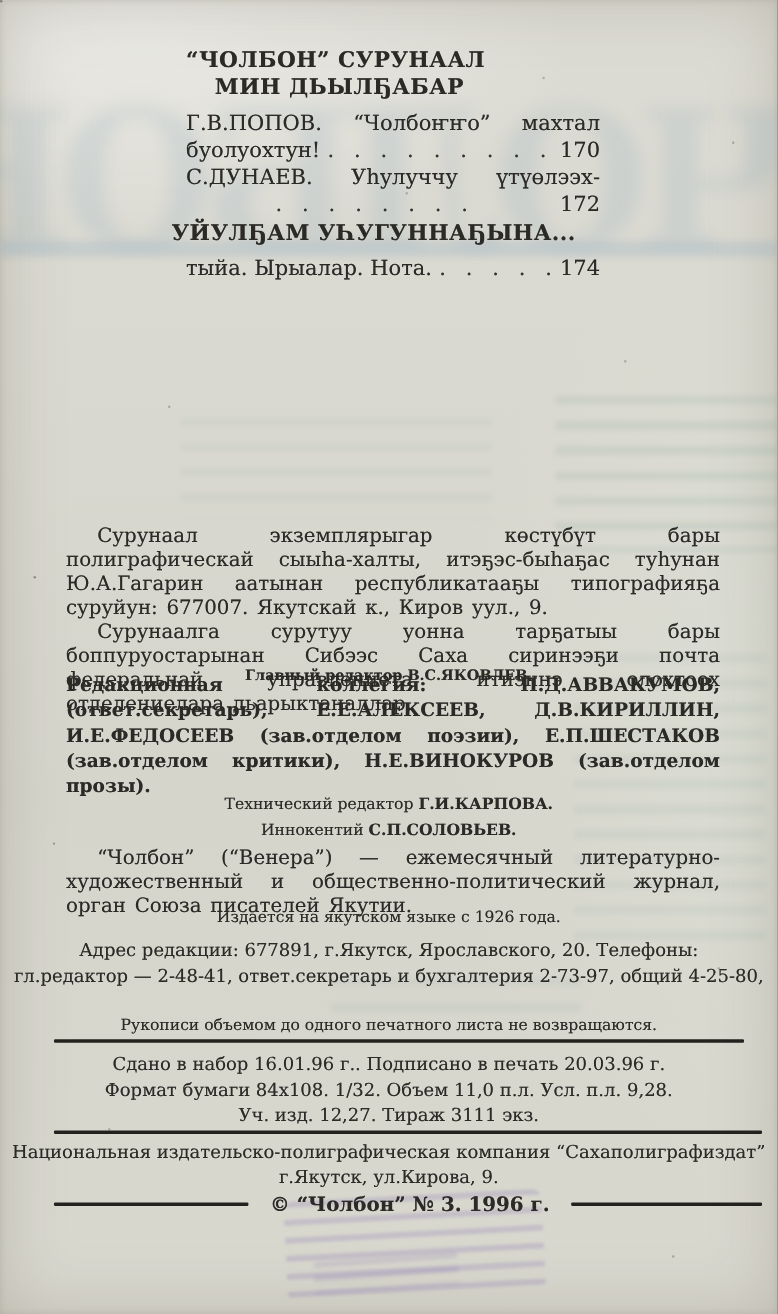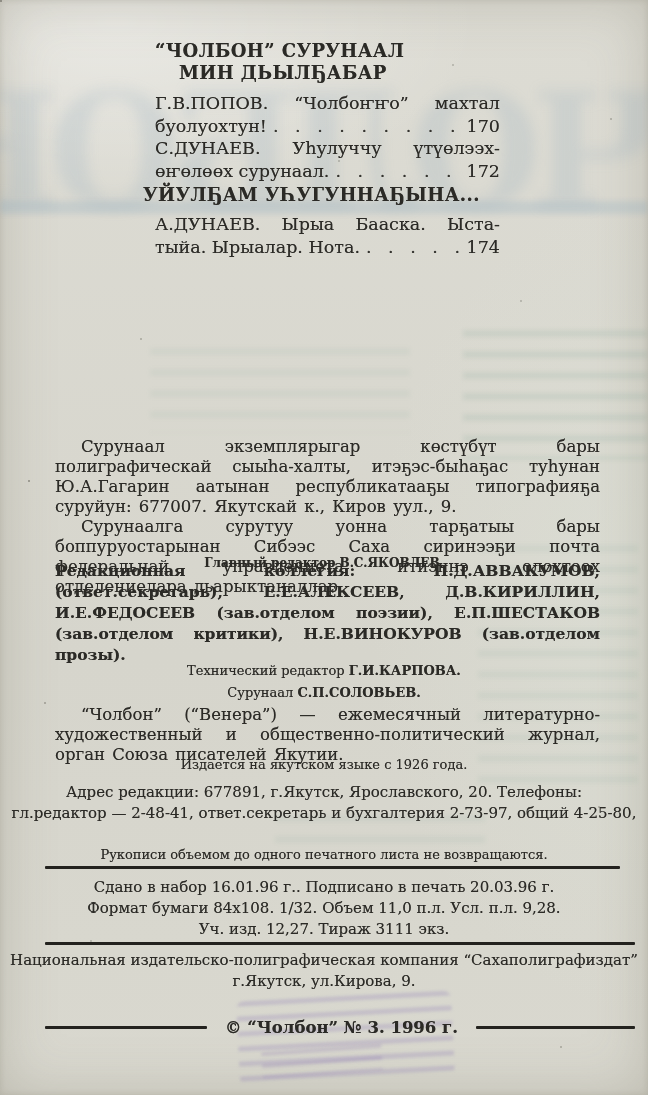--- a/index.html
+++ b/index.html
@@ -86,21 +86,21 @@
   .blk { position:absolute; left:55px; width:545px; }
   .just { text-align:justify; }
   .ctr  { text-align:center; white-space:nowrap; left:0; width:648px; }
   .body-p { font-size:16.5px; line-height:20px; word-spacing:2px; }
   .body-p .para { text-indent:26px; margin:0; }
   .bold { font-weight:bold; }
   .sm { font-size:15px; line-height:21px; }
   .md { font-size:13px; line-height:22px; }
 
   .rule { position:absolute; height:3px; background:#23221e; border-radius:1px; }
-  .copy-row { position:absolute; top:994px; left:45px; right:13px; display:flex; align-items:center;margin-top:24px; }
+  .copy-row { position:absolute; top:994px; left:45px; right:13px; display:flex; align-items:center; }
   .copy-row .seg { height:3px; background:#23221e; border-radius:1px; }
   .seg-l { width:162px; }
   .seg-r { flex:1 1 auto; }
   .copy-text { margin:0 18px; font-weight:bold; font-size:16.5px; white-space:nowrap; }
 </style>
 </head>
 <body>
 
 <div class="page">
 
@@ -127,31 +127,29 @@
         <div class="e-line2">
           <span class="etxt">буолуохтун!</span>
           <span class="dots">. . . . . . . . . .</span>
           <span class="pg">170</span>
         </div>
       </div>
 
       <div class="toc-entry">
         <div class="e-line1">С.ДУНАЕВ. Уһулуччу үтүөлээх-</div>
         <div class="e-line2">
-          <span class="etxt">өҥөлөөх сурунаал.</span>
           <span class="dots">. . . . . . . .</span>
           <span class="pg">172</span>
         </div>
       </div>
 
 
       <div class="toc-sec2">УЙУЛҔАМ УҺУГУННАҔЫНА...</div>
 
       <div class="toc-entry">
-        <div class="e-line1">А.ДУНАЕВ. Ырыа Бааска. Ыста-</div>
         <div class="e-line2">
           <span class="etxt">тыйа. Ырыалар. Нота.</span>
           <span class="dots">. . . . . .</span>
           <span class="pg">174</span>
         </div>
       </div>
     </div>
 
     <div class="blk body-p just" style="top:437px;">
       <p class="para">Сурунаал экземплярыгар көстүбүт бары полиграфическай сыыһа-халты, итэҕэс-быһаҕас туһунан Ю.А.Гагарин аатынан республикатааҕы типографияҕа суруйун: 677007. Якутскай к., Киров уул., 9.</p>
@@ -159,21 +157,21 @@
     </div>
 
     <div class="blk ctr bold" style="top:556px; font-size:12px;">Главный редактор В.С.ЯКОВЛЕВ.</div>
 
     <div class="blk just bold" style="top:560px; font-size:15.5px; line-height:21px; word-spacing:3px;">Редакционная коллегия: П.Д.АВВАКУМОВ, (ответ.секретарь), Е.Е.АЛЕКСЕЕВ, Д.В.КИРИЛЛИН, И.Е.ФЕДОСЕЕВ (зав.отделом поэзии), Е.П.ШЕСТАКОВ (зав.отделом критики), Н.Е.ВИНОКУРОВ (зав.отделом прозы).</div>
 
     <div class="blk ctr md" style="top:660px;">
       <span>Технический редактор </span><span class="bold">Г.И.КАРПОВА.</span>
     </div>
     <div class="blk ctr md" style="top:682px;">
-      <span>Сурунаал </span><span class="bold">С.П.СОЛОВЬЕВ.</span>
+      <span>Иннокентий </span><span class="bold">С.П.СОЛОВЬЕВ.</span>
     </div>
 
     <div class="blk body-p just" style="top:705px;">
       <p class="para">“Чолбон” (“Венера”) — ежемесячный литературно-художественный и общественно-политический журнал, орган Союза писателей Якутии.</p>
     </div>
 
     <div class="blk ctr md" style="top:754px;">Издается на якутском языке с 1926 года.</div>
 
     <div class="blk ctr sm" style="top:782px;">Адрес редакции: 677891, г.Якутск, Ярославского, 20. Телефоны:</div>
     <div class="blk ctr sm" style="top:803px;">гл.редактор — 2-48-41, ответ.секретарь и бухгалтерия 2-73-97, общий 4-25-80,</div>

